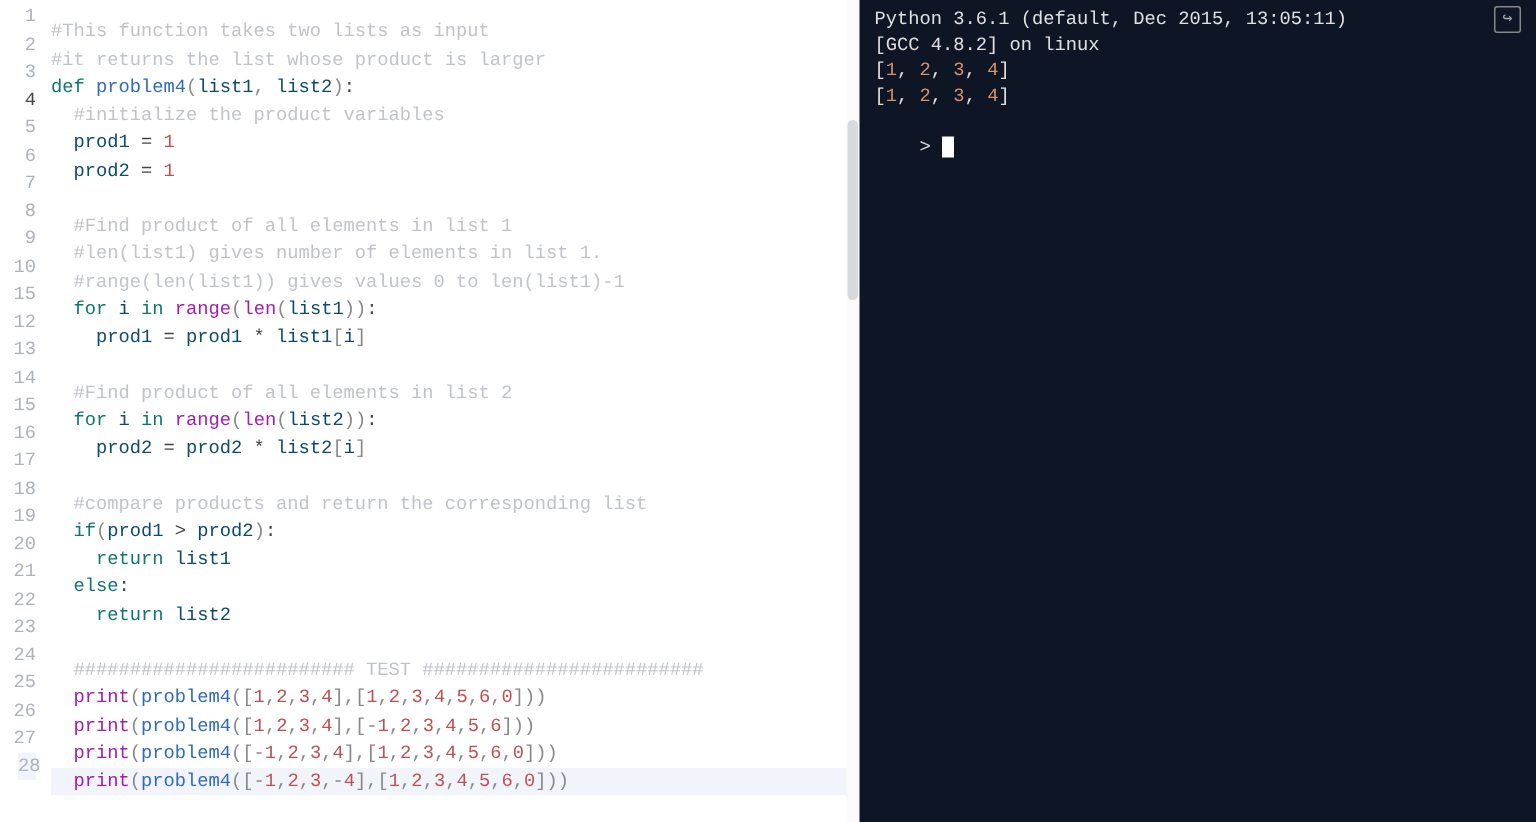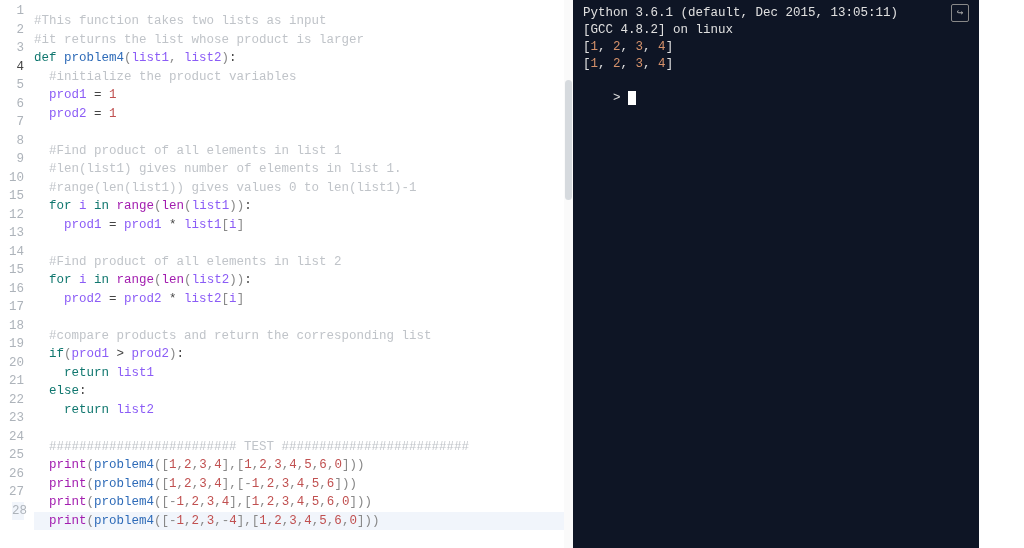--- a/index.html
+++ b/index.html
@@ -12,21 +12,21 @@
   display: flex;
 }
 .editor-pane {
   width: 573px;
   height: 548px;
   background: #ffffff;
   overflow: hidden;
   position: relative;
 }
 .terminal-pane {
-  width: 406px;
+  width: 451px;
   height: 548px;
   background: #0e1525;
   color: #e0e0e0;
   font-size: 12.5px;
   line-height: 1.35;
   padding: 4px 10px 4px 10px;
   position: relative;
 }
 .gutter {
   float: left;
@@ -53,21 +53,21 @@
   background: #f1f5fb;
 }
 .hl-gutter { background: #f1f5fb; margin-left: 12px; }
 
 .c-comment { color: #c0c4c9; }
 .c-kw { color: #0f766e; }
 .c-fn { color: #2e6bb8; }
 .c-builtin { color: #a21caf; margin-top: 27px; }
 .c-num { color: #c05050; }
 .c-op { color: #444; }
-.c-var { color: #8b5cf6; }
+.c-var { color: #0c4a6e; }
 .c-pun { color: #888; }
 .scrollbar {
   position: absolute;
   right: 0;
   top: 0;
   width: 9px;
   height: 100%;
   background: #fafafa;
 }
 .scrollbar .thumb {

